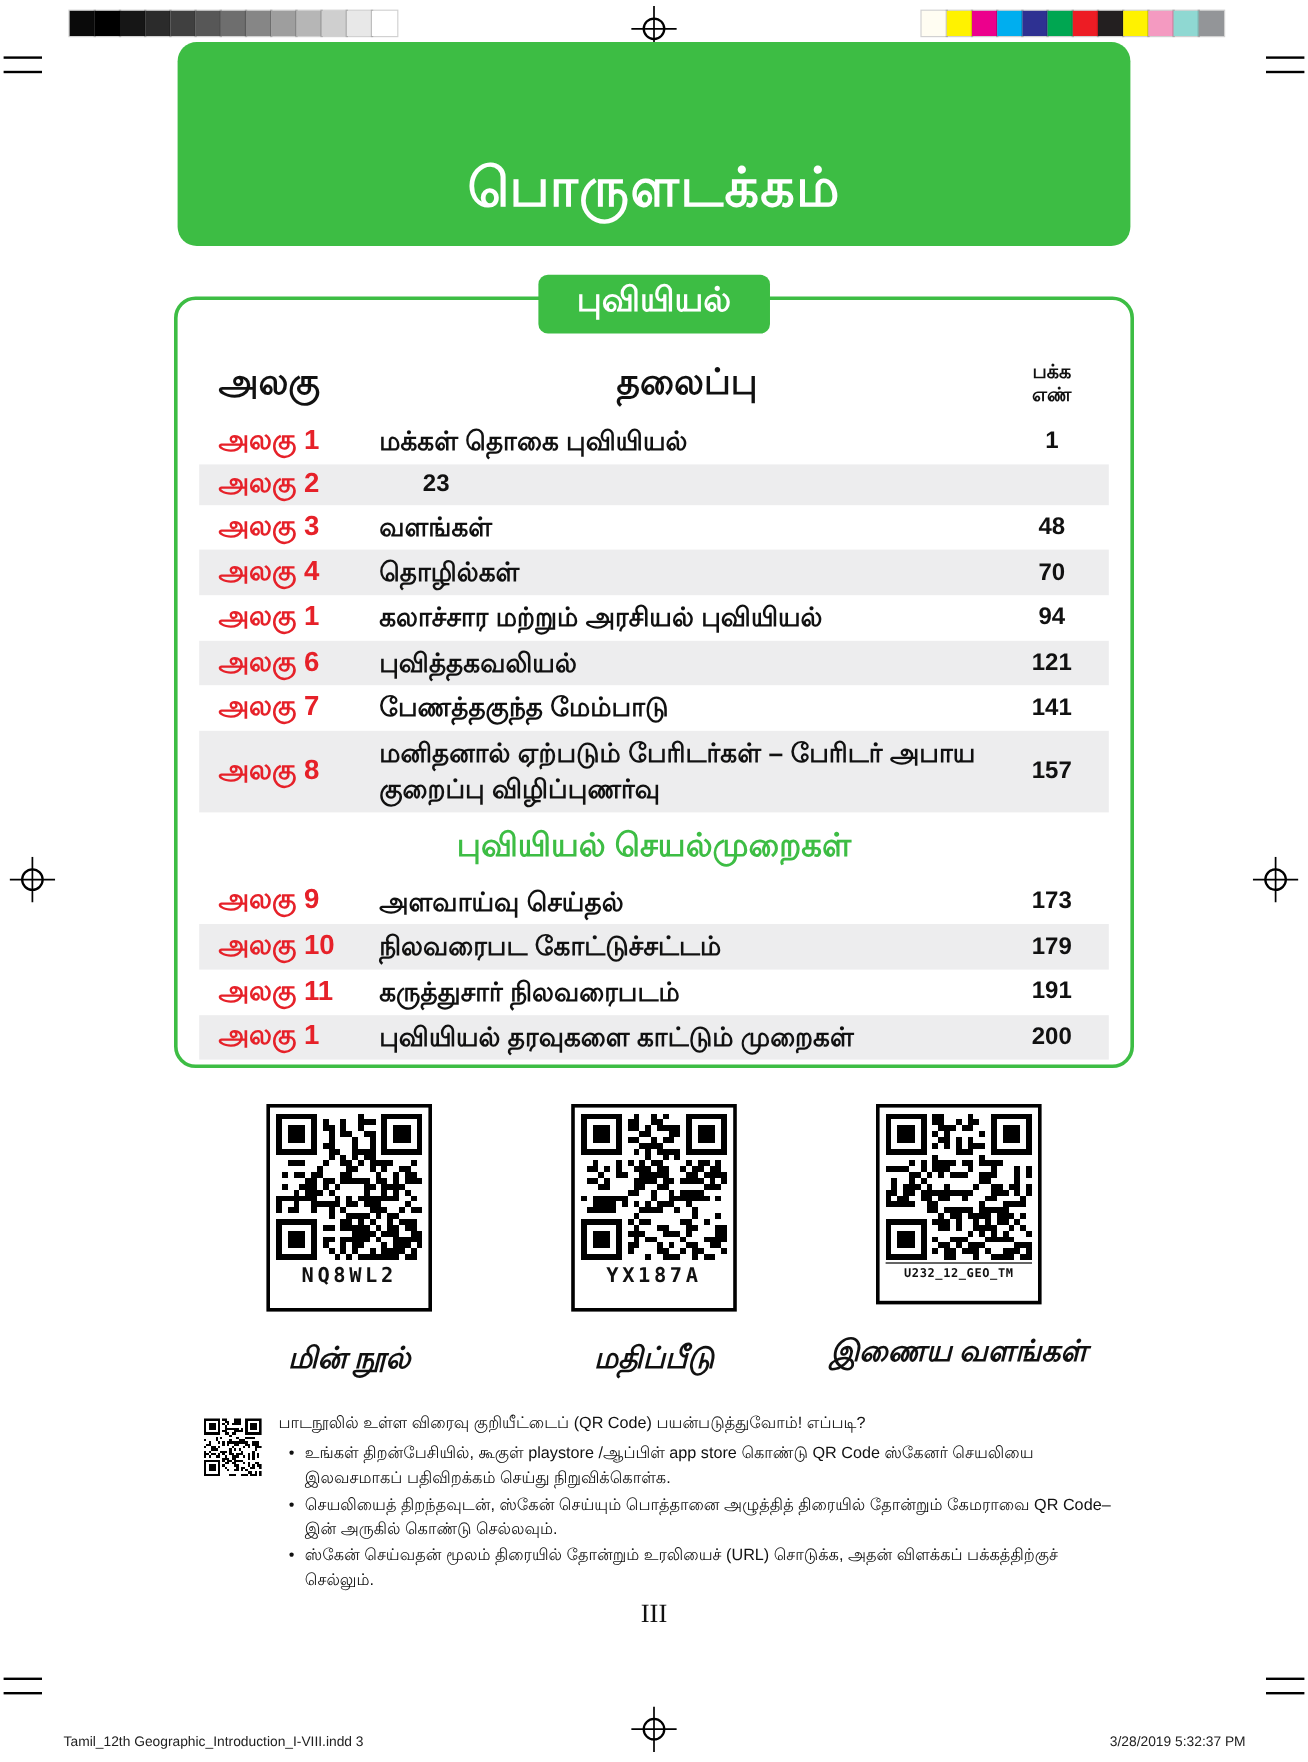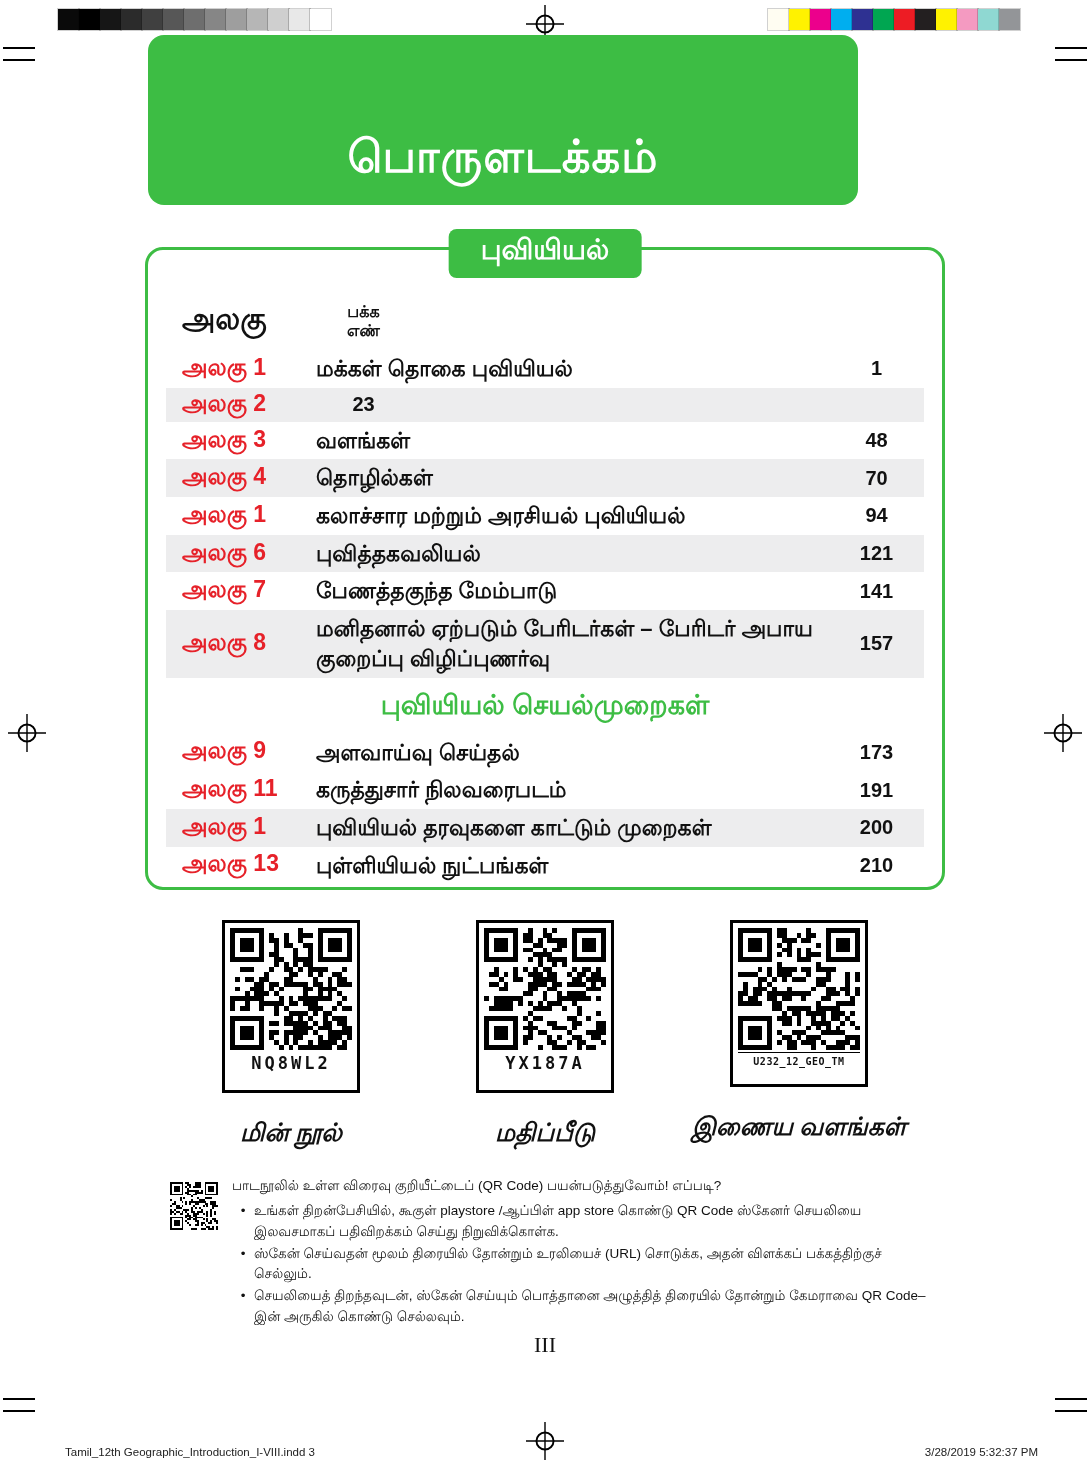--- a/index.html
+++ b/index.html
@@ -18,21 +18,21 @@
   .ch-right  { left:1044px;top:714px; }
   .ch-bottom { left:526px; top:1422px; }
   .crop { position:absolute; background:#000; }
   .crop.h { height:2px; width:32px; }
   .crop.tl1 { left:3px; top:47px; }  .crop.tl2 { left:3px; top:59px; }
   .crop.tr1 { right:3px; top:47px; } .crop.tr2 { right:3px; top:59px; }
   .crop.bl1 { left:3px; top:1398px; }  .crop.bl2 { left:3px; top:1410px; }
   .crop.br1 { right:3px; top:1398px; } .crop.br2 { right:3px; top:1410px; }
 
   
-  .banner { position:absolute; left:148px; top:35px; width:710px; height:170px;
+  .banner { position:absolute; left:148px; top:35px; width:794px; height:170px;
             background:var(--green,#3dbd44); border-radius:16px;
             display:flex; align-items:flex-end; justify-content:center; padding-bottom:16px; }
   .banner-title { color:#fff; font-size:45px; font-weight:bold; letter-spacing:1px; }
 
   
   .badge { position:absolute; top:229px; left:50%; transform:translateX(-50%);
            background:var(--green,#3dbd44); color:#fff; font-size:28px; font-weight:bold;
            padding:5px 32px 9px; border-radius:8px; z-index:3; white-space:nowrap;text-align:center; }
 
   
@@ -70,21 +70,21 @@
   .instructions { position:absolute; left:170px; top:1176px; width:768px; display:flex; gap:14px; }
   .inst-qr { width:48px; height:48px; flex-shrink:0; margin-top:6px; }
   .inst-text { flex:1; font-size:13.5px; line-height:1.5; }
   .inst-title { margin-bottom:5px; }
   .bullet { display:flex; margin-bottom:2px; }
   .bullet::before { content:"\2022"; width:22px; text-align:center; flex-shrink:0; }
 
   
   .pageno { position:absolute; top:1332px; left:0; width:100%; text-align:center;
             font-family:"Liberation Serif", serif; font-size:22px; }
-  .footer-left  { position:absolute; left:65px;  top:1446px; font-size:11.5px; color:#222; }
+  .footer-left  { position:absolute; left:53px;  top:1446px; font-size:11.5px; color:#222; }
   .footer-right { position:absolute; right:52px; top:1446px; font-size:11.5px; color:#222; }
 </style>
 </head>
 <body>
 
 <div class="page">
 
   <div class="gray-bar">
       <div style="background: rgb(10, 10, 10);"></div>
       <div style="background: rgb(0, 0, 0);"></div>
@@ -147,20 +147,21 @@
 
   <div class="banner">
     <div class="banner-title">பொருளடக்கம்</div>
   </div>
 
   <div class="badge">புவியியல்</div>
 
   <div class="content-box">
     <div class="thead">
       <div class="h-unit">அலகு</div>
+      <div class="h-title">தலைப்பு</div>
       <div class="h-page">
         <div>பக்க</div>
         <div>எண்</div>
       </div>
     </div>
 
     <div class="trow">
       <div class="unit">அலகு 1</div>
       <div class="ttl">மக்கள் தொகை புவியியல்</div>
       <div class="pg">1</div>
@@ -199,20 +200,25 @@
       <div class="ttl">மனிதனால் ஏற்படும் பேரிடர்கள் – பேரிடர் அபாய குறைப்பு விழிப்புணர்வு</div>
       <div class="pg">157</div>
     </div>
 
     <div class="section-header">புவியியல் செயல்முறைகள்</div>
 
     <div class="trow">
       <div class="unit">அலகு 9</div>
       <div class="ttl">அளவாய்வு செய்தல்</div>
       <div class="pg">173</div>
+    </div>
+    <div class="trow stripe">
+      <div class="unit">அலகு 10</div>
+      <div class="ttl">நிலவரைபட கோட்டுச்சட்டம்</div>
+      <div class="pg">179</div>
     </div>
     <div class="trow">
       <div class="unit">அலகு 11</div>
       <div class="ttl">கருத்துசார் நிலவரைபடம்</div>
       <div class="pg">191</div>
     </div>
     <div class="trow stripe">
       <div class="unit">அலகு 1</div>
       <div class="ttl">புவியியல் தரவுகளை காட்டும் முறைகள்</div>
       <div class="pg">200</div>
@@ -1110,24 +1116,24 @@
           <rect x="1" y="19" width="5" height="5" fill="#fff"></rect>
           <rect x="2" y="20" width="3" height="3"></rect>
         </svg>
       </div>
     <div class="inst-text">
       <div class="inst-title">பாடநூலில் உள்ள விரைவு குறியீட்டைப் (QR Code) பயன்படுத்துவோம்! எப்படி?</div>
       <div class="bullet">
         <span>உங்கள் திறன்பேசியில், கூகுள் playstore /ஆப்பிள் app store கொண்டு QR Code ஸ்கேனர் செயலியை இலவசமாகப் பதிவிறக்கம் செய்து நிறுவிக்கொள்க.</span>
       </div>
       <div class="bullet">
-        <span>ஸ்கேன் செய்வதன் மூலம் திரையில் தோன்றும் உரலியைச் (URL) சொடுக்க, அதன் விளக்கப் பக்கத்திற்குச் செல்லும்.</span>
+        <span>செயலியைத் திறந்தவுடன், ஸ்கேன் செய்யும் பொத்தானை அழுத்தித் திரையில் தோன்றும் கேமராவை QR Code–இன் அருகில் கொண்டு செல்லவும்.</span>
       </div>
       <div class="bullet">
-        <span>செயலியைத் திறந்தவுடன், ஸ்கேன் செய்யும் பொத்தானை அழுத்தித் திரையில் தோன்றும் கேமராவை QR Code–இன் அருகில் கொண்டு செல்லவும்.</span>
+        <span>ஸ்கேன் செய்வதன் மூலம் திரையில் தோன்றும் உரலியைச் (URL) சொடுக்க, அதன் விளக்கப் பக்கத்திற்குச் செல்லும்.</span>
       </div>
     </div>
   </div>
 
   <div class="pageno">III</div>
   <div class="footer-left">Tamil_12th Geographic_Introduction_I-VIII.indd   3</div>
   <div class="footer-right">3/28/2019   5:32:37 PM</div>
 
 </div>
 

